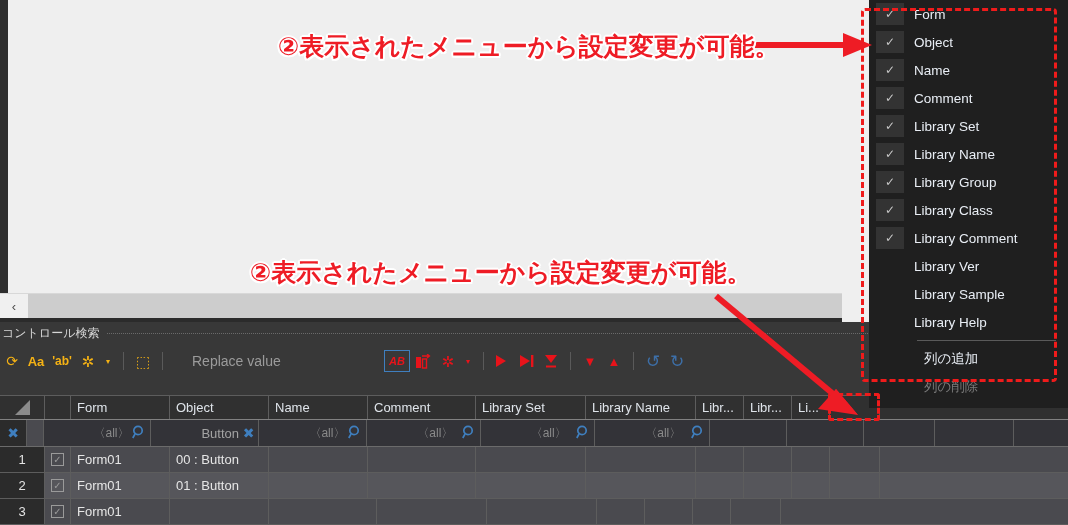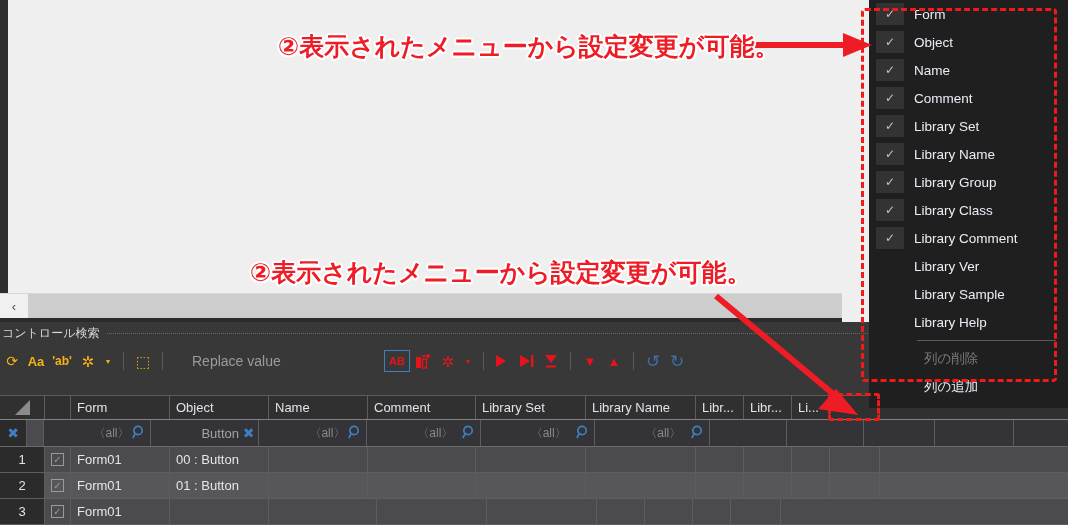--- a/index.html
+++ b/index.html
@@ -54,21 +54,21 @@
   .toolbar{
     position:absolute; left:0; top:22px; width:1068px; height:34px;
     background:#383838; display:flex; align-items:center;
   }
   .tb-group{ display:flex; align-items:center; }
   .tb-icon{
     width:24px; height:24px; display:flex; align-items:center; justify-content:center;
     font-size:14px; line-height:1;
   }
   .orange{ color:#f5b214; }
-  .red{ color:#e8131a; }
+  .red{ color:#e8131a;font-style:italic; }
   .blue{ color:#3d6fa8; }
   .tb-sep{ width:1px; height:18px; background:#5a5a5a; margin:0 7px; }
   .tb-caret{ font-size:8px; color:#f5b214; width:16px; text-align:center;}
   .tb-caret.r{ color:#e8131a; }
   .replace-box{
     margin-left:22px; width:190px; color:#9b9b9b; font-size:14px;
   }
   .ab-box{
     border:1px solid #3f7fbf; padding:0 2px; height:22px;
     display:flex; align-items:center; justify-content:center; min-width:26px;
@@ -445,25 +445,25 @@
     <div class="ctx-item nochk">
       <span class="ctx-label">Library Ver</span>
     </div>
     <div class="ctx-item nochk">
       <span class="ctx-label">Library Sample</span>
     </div>
     <div class="ctx-item nochk">
       <span class="ctx-label">Library Help</span>
     </div>
     <div class="ctx-sep"></div>
+    <div class="ctx-item jp">
+      <span class="ctx-label">列の追加</span>
+    </div>
     <div class="ctx-item jp disabled">
       <span class="ctx-label">列の削除</span>
-    </div>
-    <div class="ctx-item jp">
-      <span class="ctx-label">列の追加</span>
     </div>
   </div>
 
   <div class="dash-box dash-menu"></div>
   <div class="dash-box dash-hdr"></div>
 
   <svg class="arrow-layer" viewBox="0 0 1068 525">
     <g>
       <line x1="748" y1="45" x2="845" y2="45" stroke="#ee1c25" stroke-width="6"></line>
       <path d="M872 45 L843 33 L843 57 Z" fill="#ee1c25"></path>

